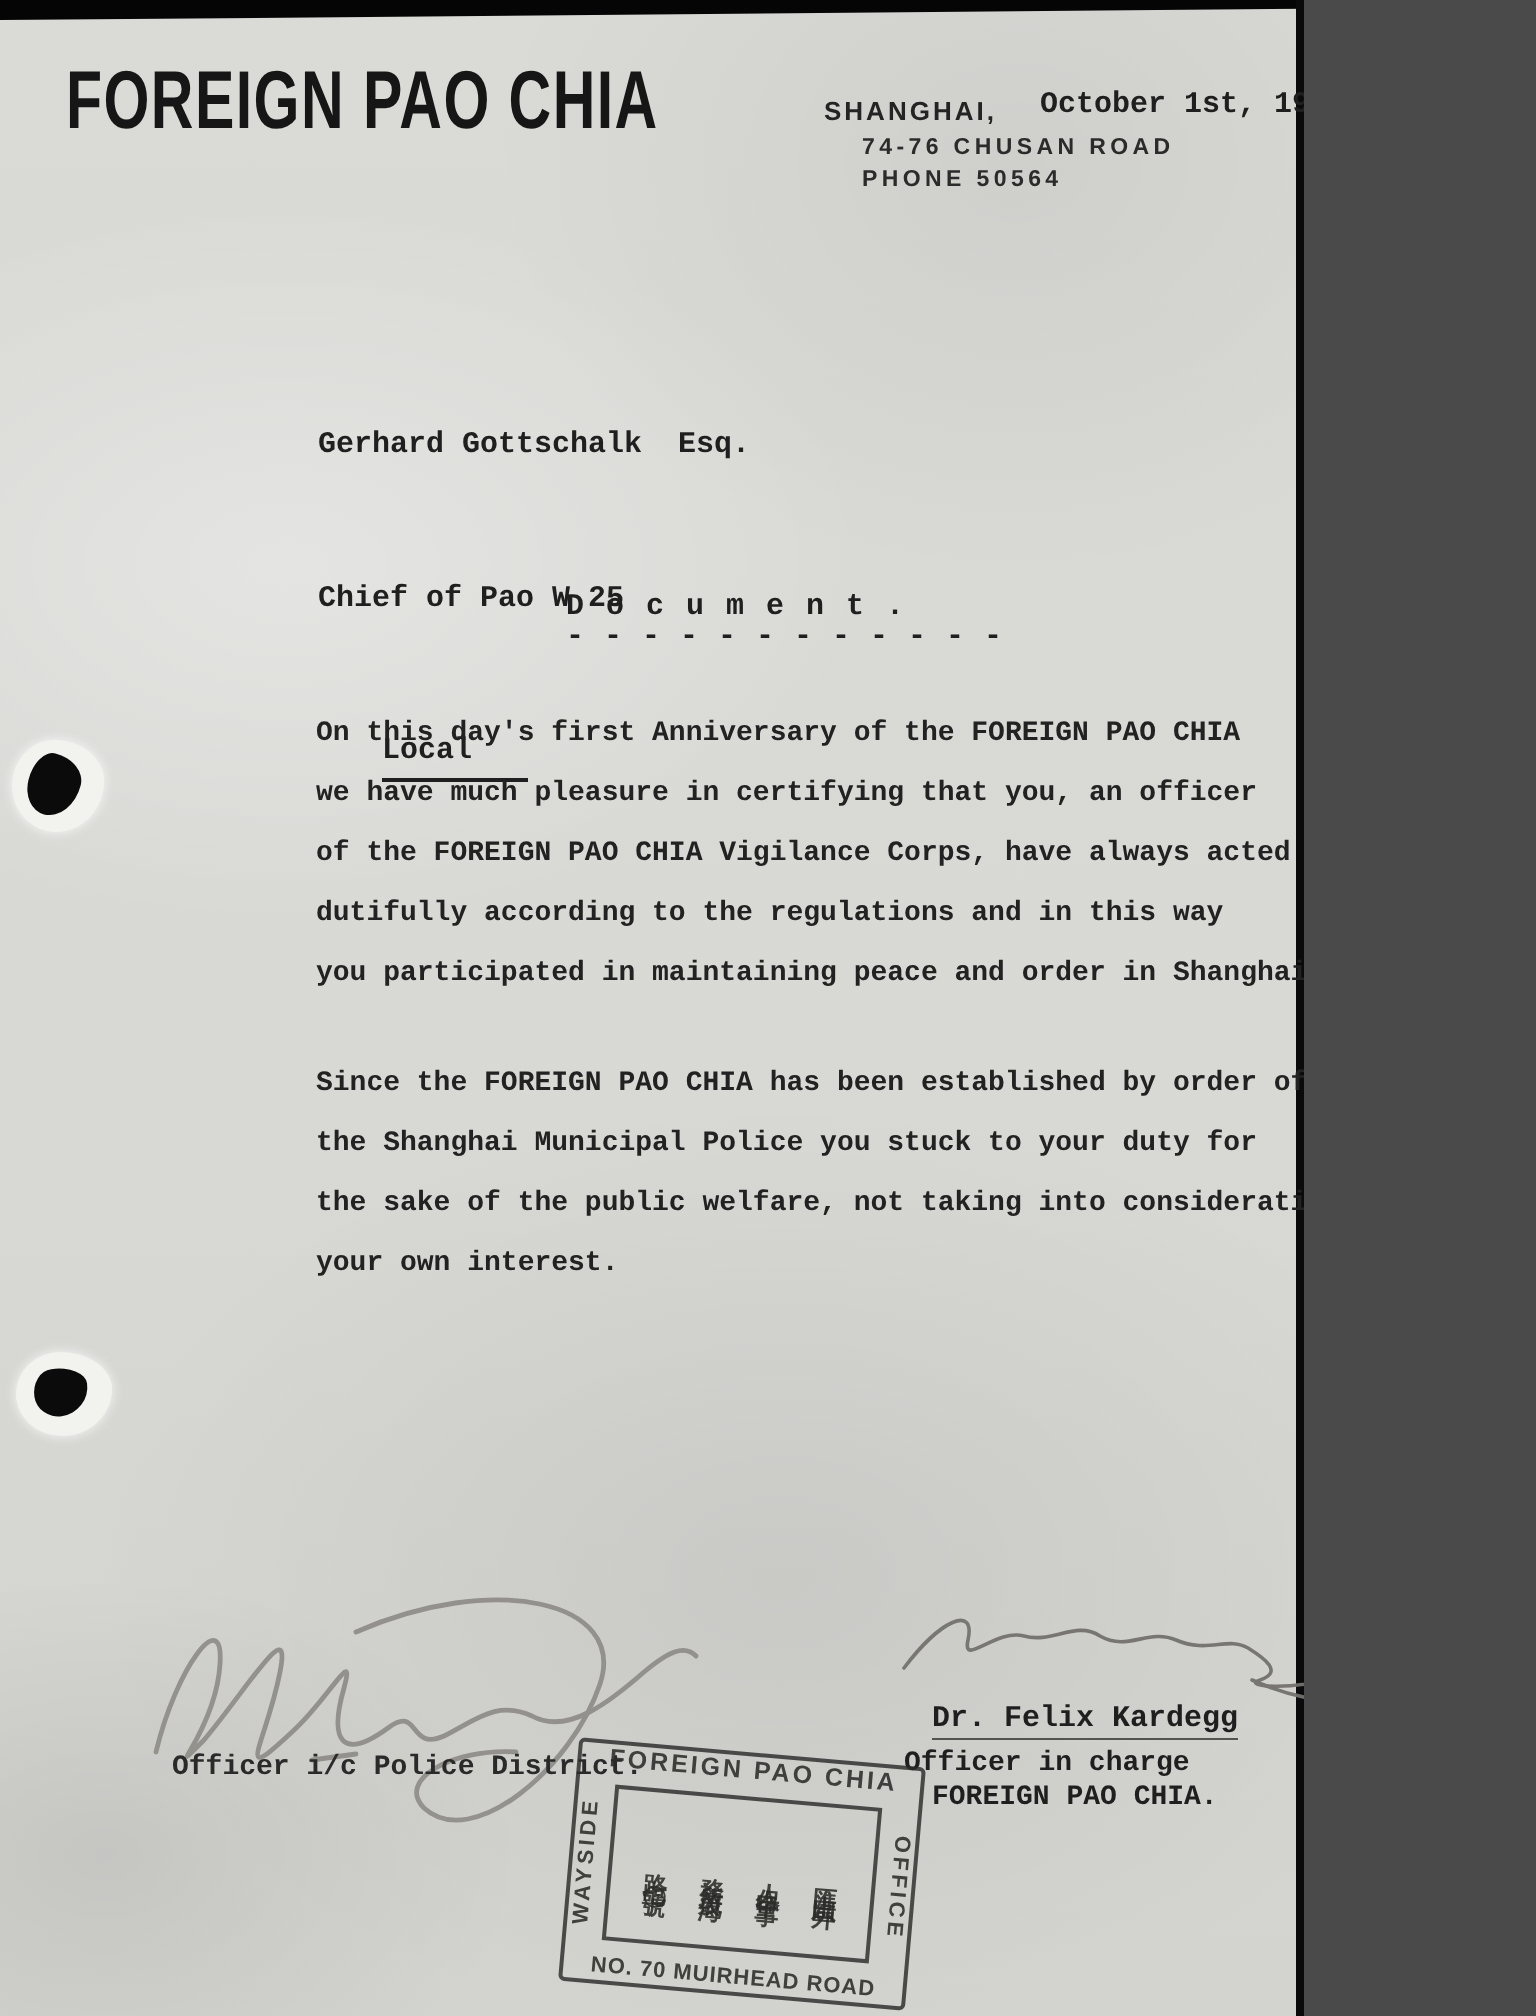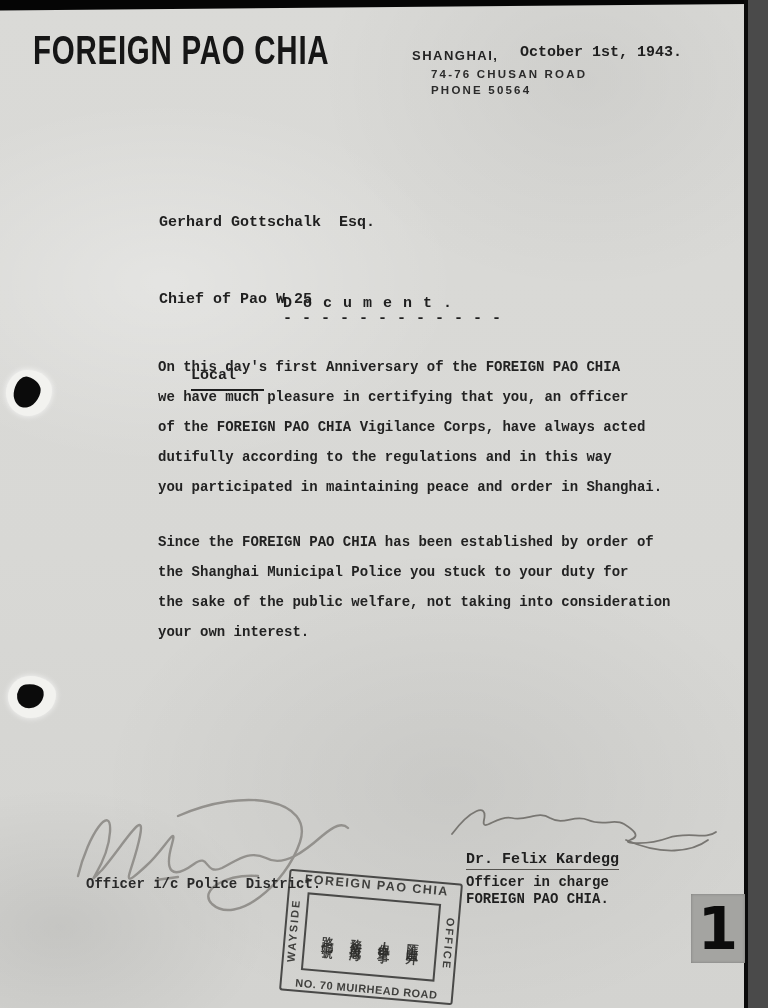--- a/index.html
+++ b/index.html
@@ -1,18 +1,18 @@
 <!DOCTYPE html>
 <html><head>
 <meta charset="utf-8">
 <style>
   * { margin:0; padding:0; box-sizing:border-box; }
   html,body { background:#4a4a4a; }
   .photo {
-    position:relative; width:748px; height:1008px; overflow:hidden;
+    position:relative; width:652px; height:1008px; overflow:hidden;
     font-family:"Liberation Mono", monospace;
     color:#1f1f1f;
     background:
       radial-gradient(ellipse 420px 260px at 22% 28%, rgba(255,255,255,0.30), rgba(255,255,255,0) 70%),
       radial-gradient(ellipse 380px 300px at 78% 8%, rgba(0,0,0,0.05), rgba(0,0,0,0) 70%),
       radial-gradient(ellipse 500px 340px at 60% 78%, rgba(0,0,0,0.06), rgba(0,0,0,0) 70%),
       radial-gradient(ellipse 300px 200px at 8% 92%, rgba(0,0,0,0.07), rgba(0,0,0,0) 70%),
       linear-gradient(180deg, #dadad7 0%, #d8d8d5 55%, #d3d3d0 100%);
   }
   .abs { position:absolute; }
@@ -47,21 +47,21 @@
   .doc-title .u { font-size:15px; font-weight:700; white-space:pre; margin-top:-2px; letter-spacing:0.5px; }
   
   .para { left:158px; width:540px; font-size:14px; font-weight:700; line-height:30px; white-space:pre-line; color:#222; }
   .p1 { top:352px; } .p2 { top:527px; } .p3 { top:667px; }
   
   .sig-left { left:60px; top:784px; }
   .sig-right { left:446px; top:790px; }
   .cap-left { left:86px; top:876px; font-size:14px; font-weight:700; color:#2a2a2a; }
   .signer { left:466px; top:851px; font-size:15px; font-weight:700; }
   .signer .name { display:inline-block; border-bottom:1.5px solid #55534f; padding-bottom:1px;text-align:right; }
-  .signer-role { left:466px; top:874px; font-size:14px; font-weight:700; }
+  .signer-role { left:452px; top:874px; font-size:14px; font-weight:700; }
   .signer-org  { left:466px; top:891px; font-size:14px; font-weight:700; }
   
   .stamp {
     left:284px; top:876px; width:174px; height:122px;
     transform:rotate(5deg); transform-origin:center;
     border:2.5px solid rgba(43,43,41,0.82); border-radius:3px;
     color:rgba(43,43,41,0.88);
     font-family:"Liberation Sans", sans-serif;
   }
   .stamp-top { position:absolute; top:0px; left:14px; right:14px; text-align:center; font-size:12.5px; font-weight:600; letter-spacing:1.5px; white-space:nowrap; }

